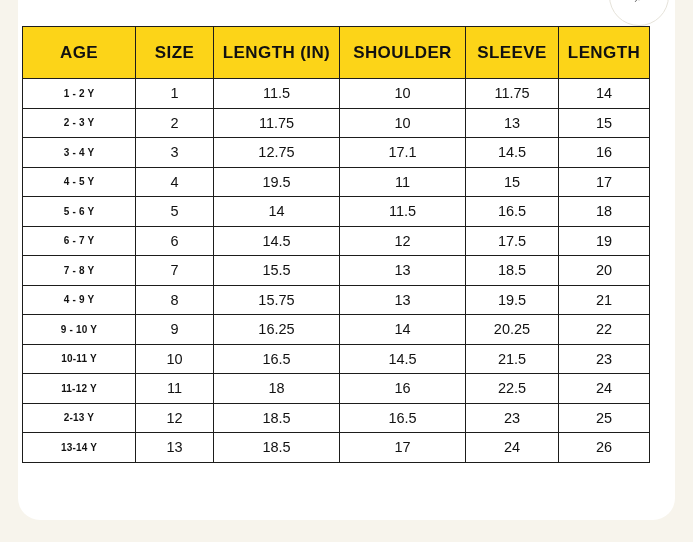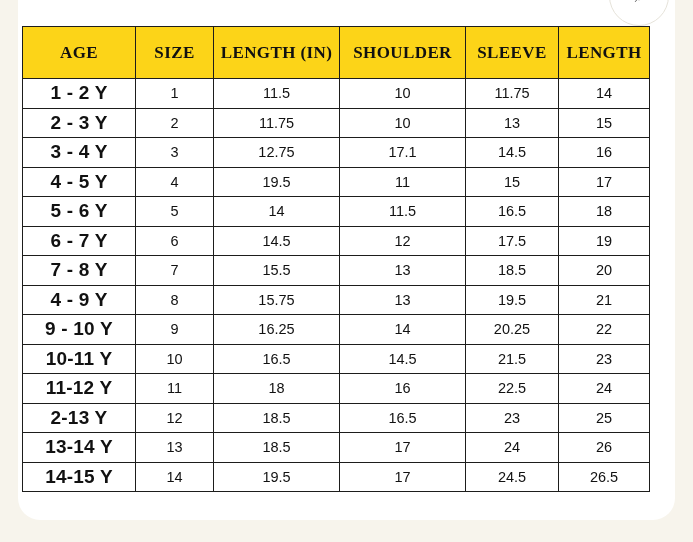--- a/index.html
+++ b/index.html
@@ -72,31 +72,30 @@
     color: #111111;
     box-sizing: border-box;
   }
   table.size-chart thead th {
     background: #fcd418;
     font-size: 17px;
     font-weight: bold;
     letter-spacing: 0.4px;
     height: 52px;
     padding: 8px 2px;
-    font-family: Liberation Serif, serif;
   }
   table.size-chart tbody td {
     height: 29.5px;
     font-size: 14.5px;
     font-weight: normal;
     padding: 0 2px;
   }
   table.size-chart tbody td.age-cell {
     font-weight: bold;
-    font-size: 19px;
+    font-size: 10px;
     letter-spacing: 0.2px;
   }
 
   
   col.c-age      { width: 113px; }
   col.c-size     { width: 78px; }
   col.c-chest    { width: 126px; }
   col.c-shoulder { width: 126px; }
   col.c-sleeve   { width: 93px; }
   col.c-length   { width: 91px; }
@@ -230,25 +229,17 @@
           <td>25</td>
         </tr>
         <tr>
           <td class="age-cell">13-14 Y</td>
           <td>13</td>
           <td>18.5</td>
           <td>17</td>
           <td>24</td>
           <td>26</td>
         </tr>
-        <tr>
-          <td class="age-cell">14-15 Y</td>
-          <td>14</td>
-          <td>19.5</td>
-          <td>17</td>
-          <td>24.5</td>
-          <td>26.5</td>
-        </tr>
       </tbody>
     </table>
   </div>
 
 </div>
 
 </body></html>

